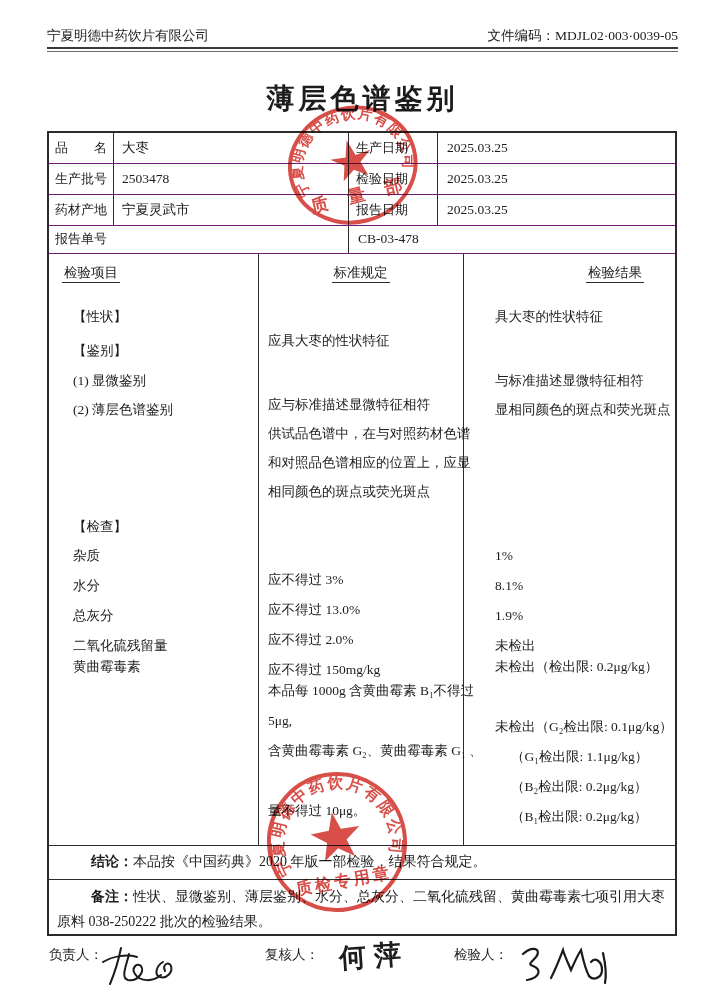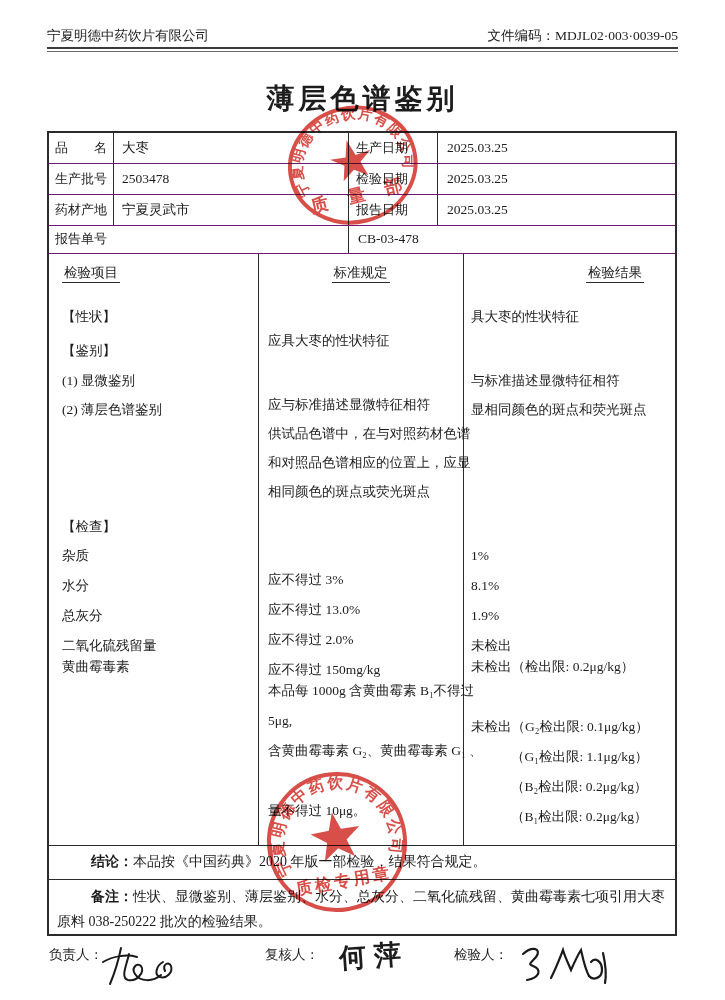--- a/index.html
+++ b/index.html
@@ -24,21 +24,21 @@
   .rnl{width:300px; border-right:1px solid #2b2b2b; padding:0 6px; line-height:26px !important; font-size:13px;}
   .rnv{flex:1; padding:0 9px; line-height:26px !important;}
   
   .tbody{position:relative; height:592px; border-bottom:1px solid #2b2b2b; box-sizing:border-box;}
   .vd{position:absolute; top:0; bottom:0; width:1px; background:#2b2b2b;}
   .vd1{left:209px;} .vd2{left:414px;}
   .colhead{position:absolute; top:10px; white-space:nowrap;}
   .colhead span{border-bottom:1px solid #2b2b2b; padding:0 2px 2px 2px;}
   .ch1{left:13px;} .ch2{left:209px; width:205px; text-align:center;} .ch3{left:414px; width:216px; text-align:center;padding-left:44px;}
   .ln{position:absolute; white-space:nowrap; line-height:15px;}
-  .c1{left:13px;} .c2{left:219px;margin-top:24px;} .c3{left:422px;} .c3i{left:462px;}
+  .c1{left:24px;} .c2{left:219px;margin-top:24px;} .c3{left:446px;} .c3i{left:462px;}
   
   .crow{height:34px; border-bottom:1px solid #2b2b2b; box-sizing:border-box; line-height:32px; padding-left:42px; font-size:14px; white-space:nowrap;}
   .crow b, .rrow b{font-weight:bold;}
   .rrow{height:56px; box-sizing:border-box; padding:4px 10px 0 8px; text-indent:34px; line-height:25px; font-size:14px;}
   
   .sigrow{position:absolute; left:47px; top:942px; width:630px; height:55px; font-size:13.5px;}
   .sigrow .lab{position:absolute; top:4px;}
   .lab-resp{left:2px;} .lab-rev{left:218px;} .lab-insp{left:407px;}
   .sig-svg{position:absolute;}
   .sig1{left:42px; top:0px;} .sig3{left:468px; top:-2px;}

